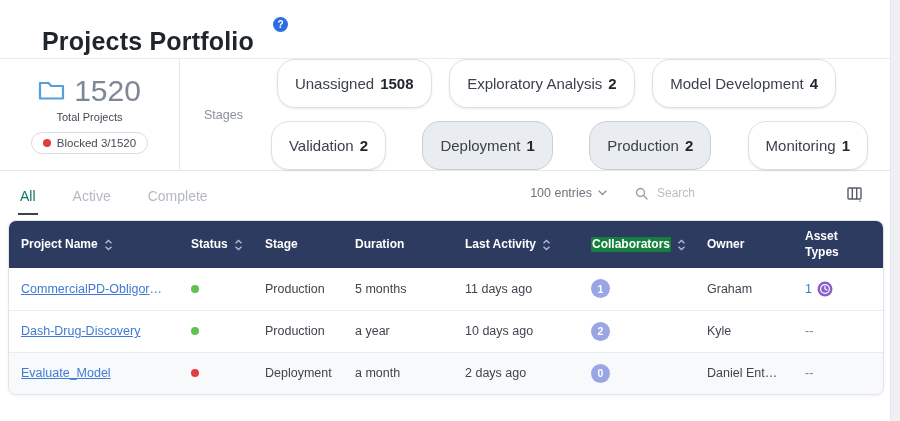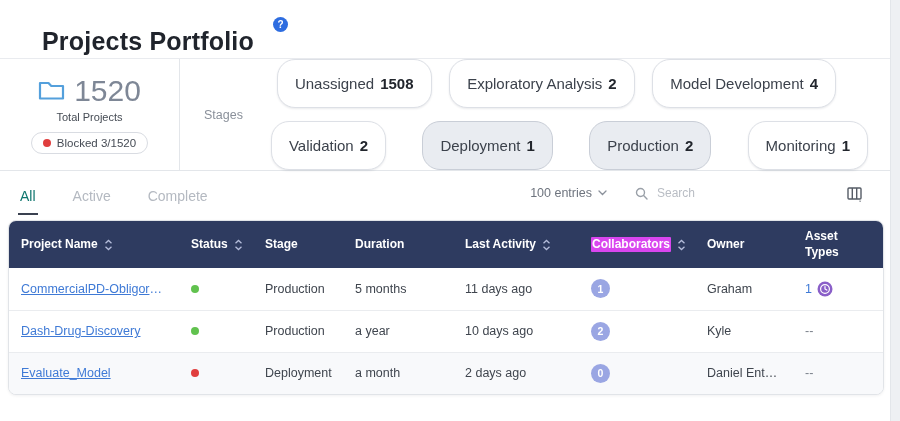--- a/index.html
+++ b/index.html
@@ -37,21 +37,21 @@
   .search{display:flex;align-items:center;gap:7px;width:168px}
   .search input{border:none;outline:none;font-size:12px;color:#3c424c;width:130px;font-family:inherit;background:transparent}
   .search input::placeholder{color:#b9bdc4}
   .colbtn{background:none;border:none;cursor:pointer;margin-left:42px;padding:2px;display:flex;align-items:flex-end;gap:1px}
 
   .table-wrap{margin:2px 6px 0 8px;border:1px solid #e1e4e8;border-radius:8px;overflow:hidden;background:#fff;box-shadow:0 1px 3px rgba(16,24,40,.06)}
   table{width:100%;border-collapse:collapse;table-layout:fixed}
   thead th{background:#2e3b60;color:#fff;font-size:12px;font-weight:700;text-align:left;padding:6px 12px;height:47px;vertical-align:middle}
   .th-inner{display:inline-flex;align-items:center;gap:6px;line-height:1.25}
   .th-wrap{display:inline-block;max-width:46px;line-height:1.3}
-  .hl{background:#d946ef;border-radius:1px;padding:0 1px}
+  .hl{background:#15803d;border-radius:1px;padding:0 1px}
   tbody td{padding:6px 12px;font-size:12.5px;color:#3f454e;border-top:1px solid #eaecef;height:42px;vertical-align:middle;background:#fff}
   tbody tr:first-child td{border-top:none}
   tbody tr:nth-child(3) td{background:#f8f9fb}
   .link{color:#3f7ad6;text-decoration:underline;cursor:pointer;white-space:nowrap;overflow:hidden;text-overflow:ellipsis;display:block}
   .owner-cell{white-space:nowrap;overflow:hidden;text-overflow:ellipsis}
   .collab-badge{width:19px;height:19px;border-radius:50%;background:#9aa6e3;color:#fff;font-size:10.5px;font-weight:700;display:inline-flex;align-items:center;justify-content:center;cursor:pointer}
   .assets-cell{display:flex;align-items:center;gap:5px}
   .asset-num{color:#3f7ad6;font-size:12.5px}
   .muted{color:#7a808a}
 </style>

